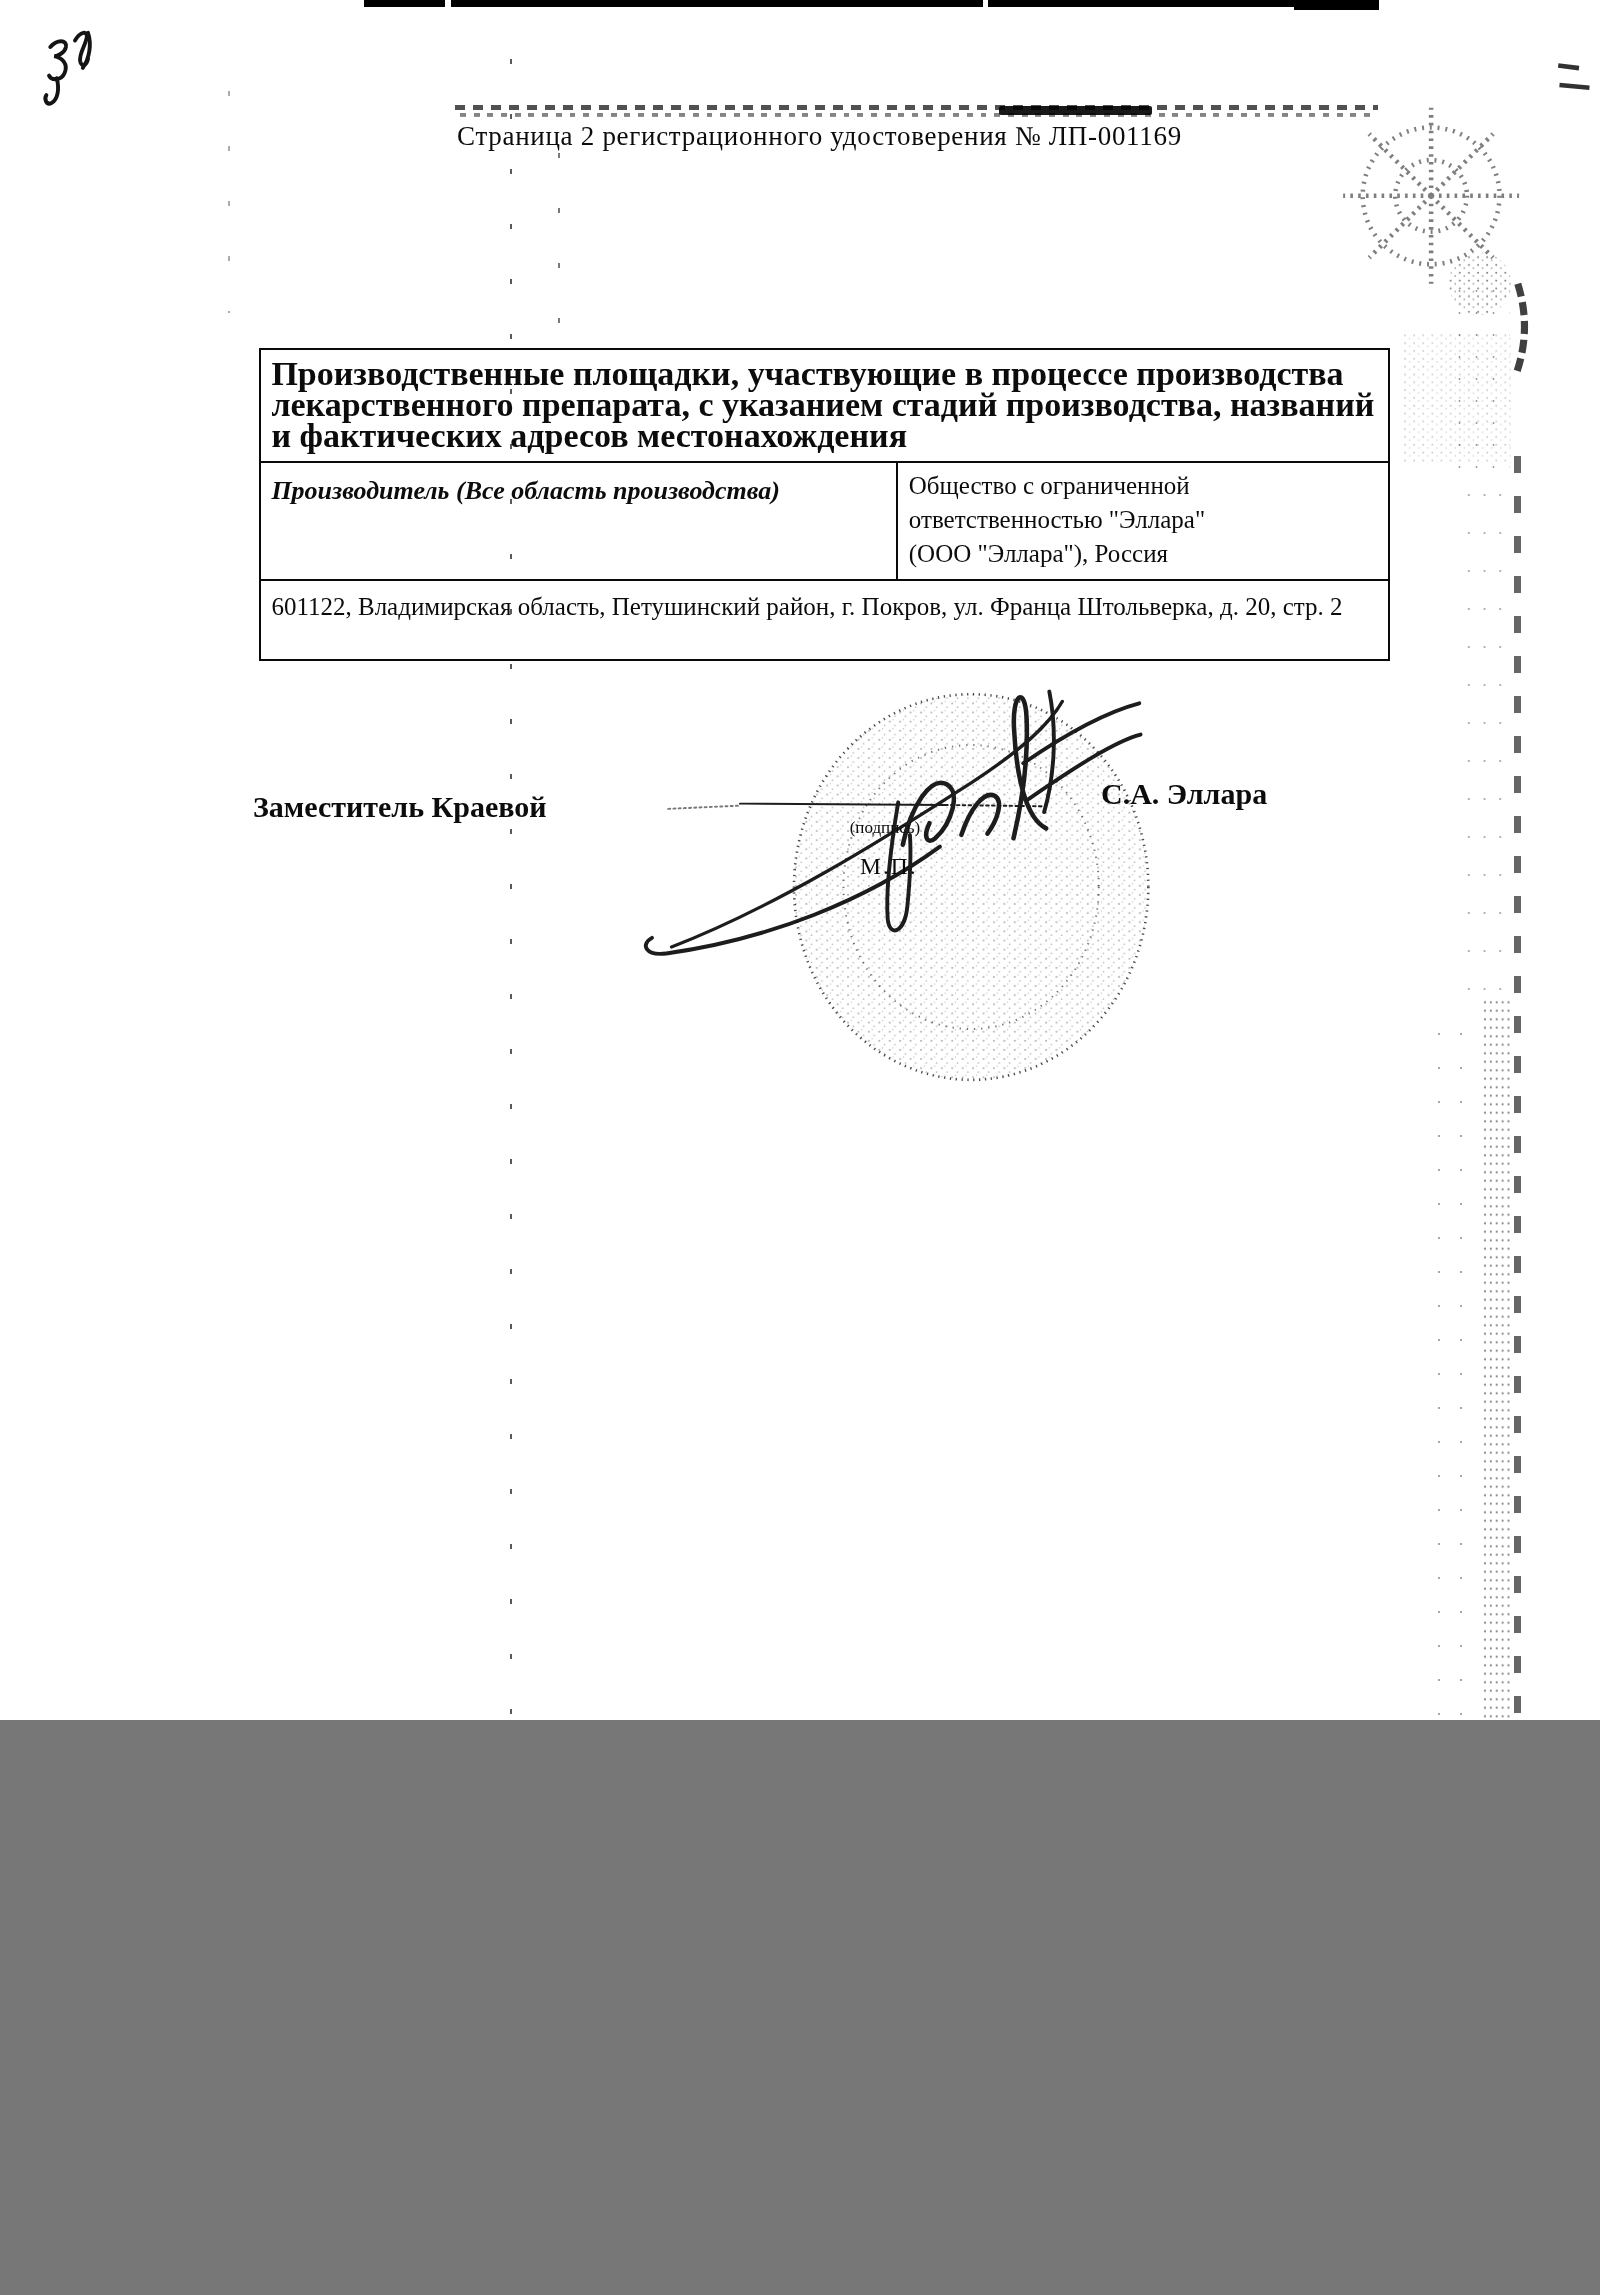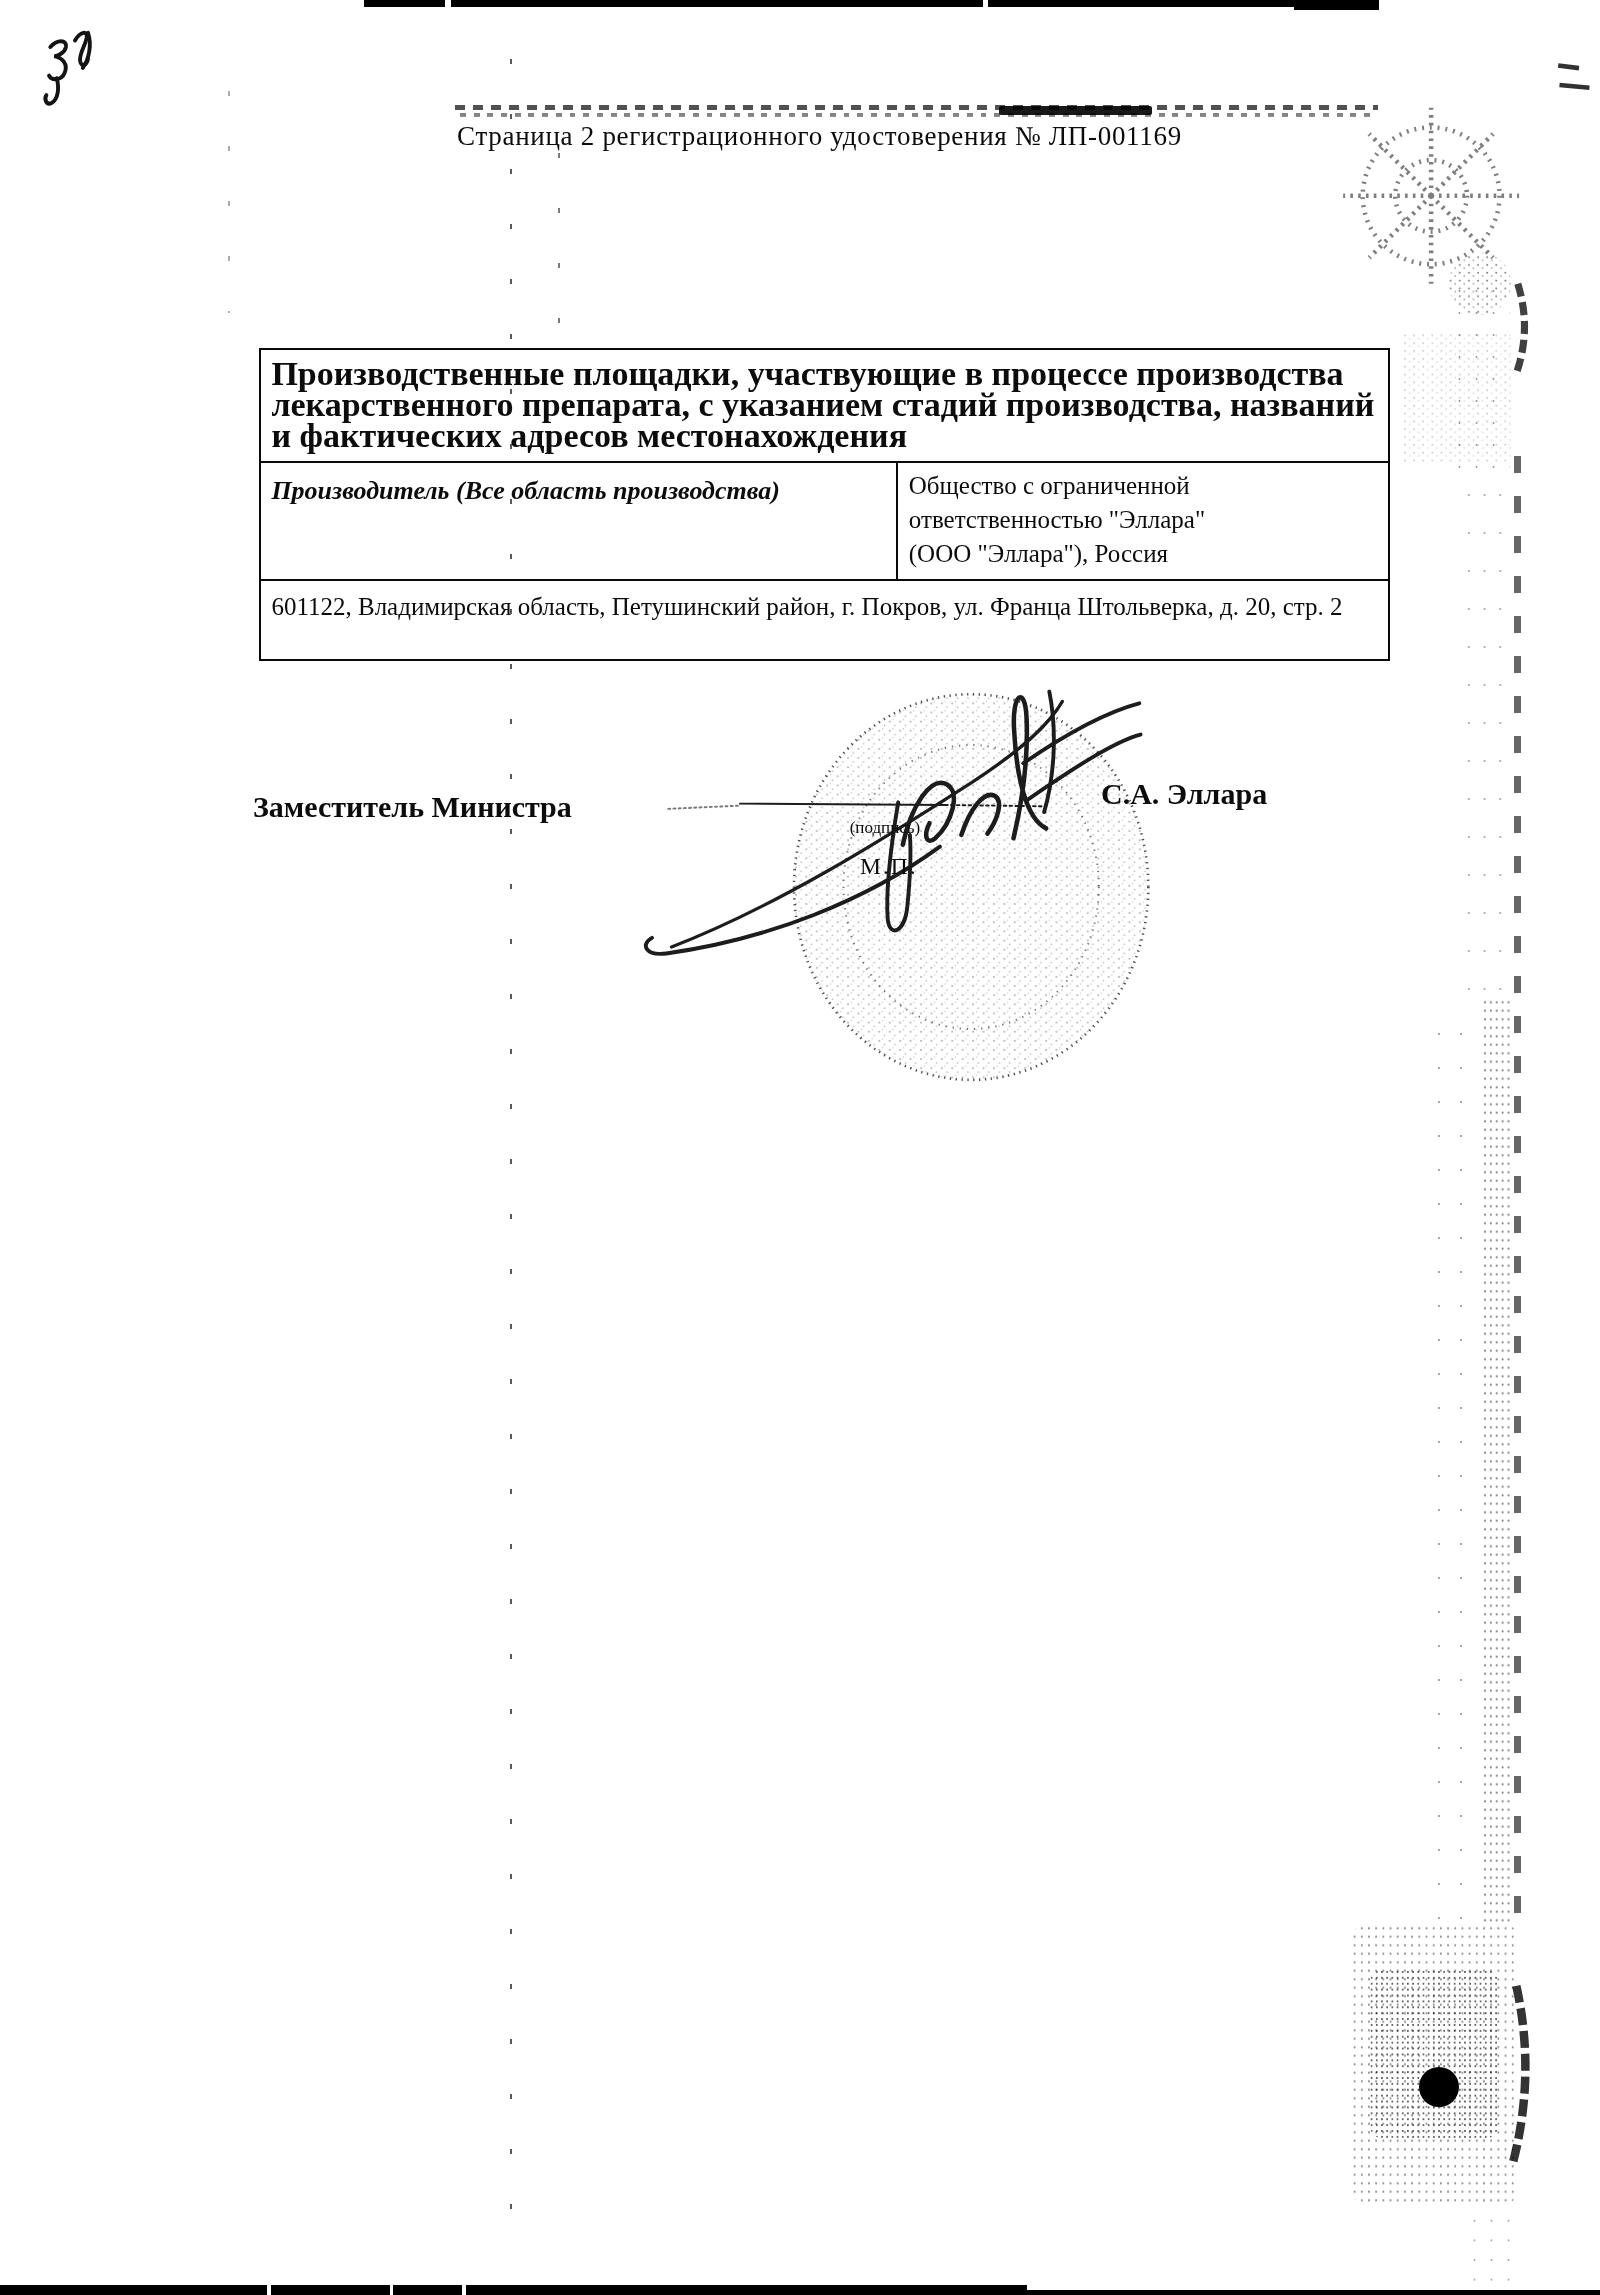--- a/index.html
+++ b/index.html
@@ -1,17 +1,17 @@
 <!DOCTYPE html>
 <html style="font-size:10.4px"><head>
 <meta charset="utf-8">
 <style>
   html,body { margin:0; padding:0; background:#777; }
   .page {
-    position:relative; width:1600px; height:2295px; background:#ffffff;
+    position:relative; width:1600px; height:1720px; background:#ffffff;
     overflow:hidden; font-family:"Liberation Serif","DejaVu Serif",serif;
     color:#0c0c0c; margin:0 auto;
   }
   .abs { position:absolute; }
 
   
   .page-title {
     left:0; top:121px; width:100%; text-align:center; padding-left:39px;
     box-sizing:border-box; font-size:27px; letter-spacing:0.7px;
   }
@@ -119,21 +119,21 @@
       <div class="t-mid-left">Производитель (Все область производства)</div>
       <div class="t-mid-right">
         <div class="cell-inner">Общество с ограниченной ответственностью "Эллара" (ООО "Эллара"), Россия</div>
       </div>
     </div>
     <div class="t-addr">
       <div class="cell-inner">601122, Владимирская область, Петушинский район, г. Покров, ул. Франца Штольверка, д. 20, стр. 2</div>
     </div>
   </div>
 
-  <div class="abs sig-title">Заместитель Министра</div>
+  <div class="abs sig-title">Заместитель Краевой</div>
   <div class="abs sig-caption">(подпись)</div>
   <div class="abs seal-mark">М.П.</div>
   <div class="abs sig-name">С.А. Эллара</div>
 
   <svg class="abs svg-layer" style="left:606px;top:646px" width="815" height="456" viewBox="0 0 1250 700">
     <defs>
       <pattern id="speck" width="16" height="14" patternUnits="userSpaceOnUse">
         <circle cx="3" cy="4" r="1.7" fill="#000"></circle>
         <circle cx="11" cy="10" r="1.3" fill="#000"></circle>
         <circle cx="8" cy="1" r="1" fill="#000"></circle>

